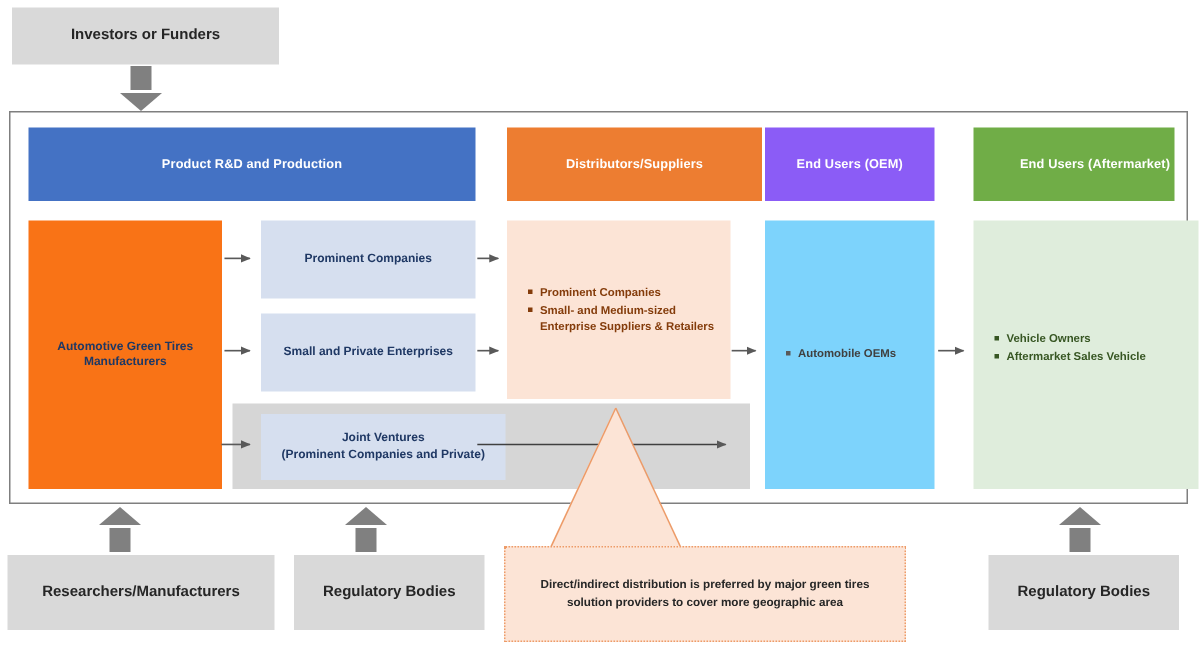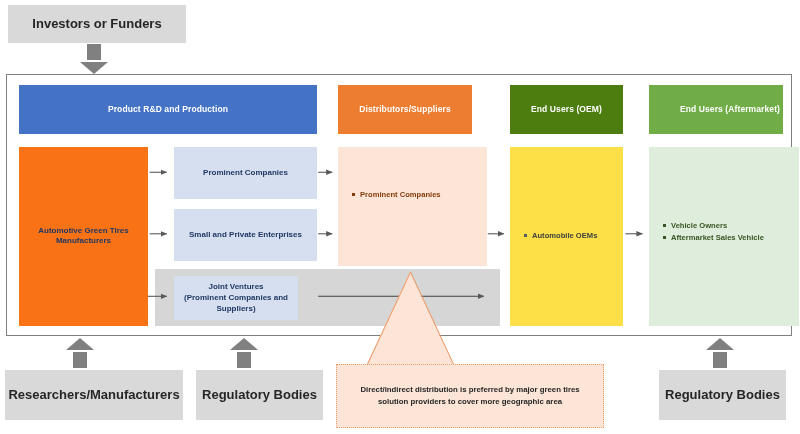--- a/index.html
+++ b/index.html
@@ -26,21 +26,21 @@
     align-items: center;
     justify-content: center;
     text-align: center;
     line-height: 1.25;
   }
 
   
   .ext-box {
     background: #d9d9d9;
     color: #262626;
-    font-size: 13px;
+    font-size: 10px;
     font-weight: 700;
   }
 
   
   #main-frame {
     position: absolute;
     left: 6px;
     top: 74px;
     width: 786px;
     height: 262px;
@@ -51,32 +51,32 @@
 
   
   .col-header {
     color: #ffffff;
     font-size: 8.5px;
     font-weight: 700;
     letter-spacing: .1px;
   }
   .hdr-blue   { background: #4472c4; }
   .hdr-orange { background: #ed7d31; }
-  .hdr-gray   { background: #4d7c0f; }
+  .hdr-gray   { background: #8b5cf6; }
   .hdr-green  { background: #70ad47; }
 
   
   .panel {
     position: absolute;
     box-sizing: border-box;
   }
   .panel-steel  { background: #f97316; }
   .panel-lblue  { background: #d6dfef; }
   .panel-peach  { background: #fce4d6; }
-  .panel-lgray  { background: #fde047; padding-left: 32px; }
+  .panel-lgray  { background: #7dd3fc; padding-left: 32px; }
   .panel-lgreen { background: #dfeddc; }
   .panel-band   { background: #d6d6d6; }
 
   .panel-label {
     position: absolute;
     left: 0; right: 0;
     top: 50%;
     transform: translateY(-50%);
     text-align: center;
     font-size: 8px;
@@ -225,21 +225,21 @@
     <div class="arrow-shaft-down"></div>
     <div class="arrow-head-down"></div>
   </div>
 
   <div id="main-frame">
 
     <div class="box col-header hdr-blue" style="left:12px; top:10px; width:298px; height:49px;text-align:center;">
       <span>Product R&amp;D and Production</span>
     </div>
 
-    <div class="box col-header hdr-orange" style="left:331px; top:10px; width:134px; height:49px;">
+    <div class="box col-header hdr-orange" style="left:331px; top:10px; width:170px; height:49px;">
       <span>Distributors/Suppliers</span>
     </div>
 
     <div class="box col-header hdr-gray" style="left:503px; top:10px; width:113px; height:49px;">
       <span>End Users (OEM)</span>
     </div>
 
     <div class="box col-header hdr-green" style="left:642px; top:10px; width:134px; height:49px;padding-left:28px;">
       <span>End Users (Aftermarket)</span>
     </div>
@@ -251,30 +251,31 @@
     </div>
 
     <div class="panel panel-lblue" style="left:167px; top:72px; width:143px; height:52px;">
       <div class="panel-label">Prominent Companies</div>
     </div>
 
     <div class="panel panel-lblue" style="left:167px; top:134px; width:143px; height:52px;">
       <div class="panel-label">Small and Private Enterprises</div>
     </div>
 
-    <div class="panel panel-lblue" style="left:167px; top:201px; width:124px; height:44px;">
+    <div class="panel panel-lblue" style="left:167px; top:201px; width:163px; height:44px;">
       <div class="panel-label">
         <span>Joint Ventures</span><br>
-        <span>(Prominent Companies and Suppliers)</span>
+        <span>(Prominent Companies and Private)</span>
       </div>
     </div>
 
     <div class="panel panel-peach" style="left:331px; top:72px; width:149px; height:119px;">
       <ul class="bullets bul-orange" style="left:14px; top:42px; right:8px;">
         <li>Prominent Companies</li>
+        <li>Small- and Medium-sized Enterprise Suppliers &amp; Retailers</li>
       </ul>
     </div>
 
     <div class="panel panel-lgray" style="left:503px; top:72px; width:113px; height:179px;">
       <ul class="bullets bul-gray" style="left:14px; top:83px; right:6px;">
         <li>Automobile OEMs</li>
       </ul>
     </div>
 
     <div class="panel panel-lgreen" style="left:642px; top:72px; width:150px; height:179px;">

